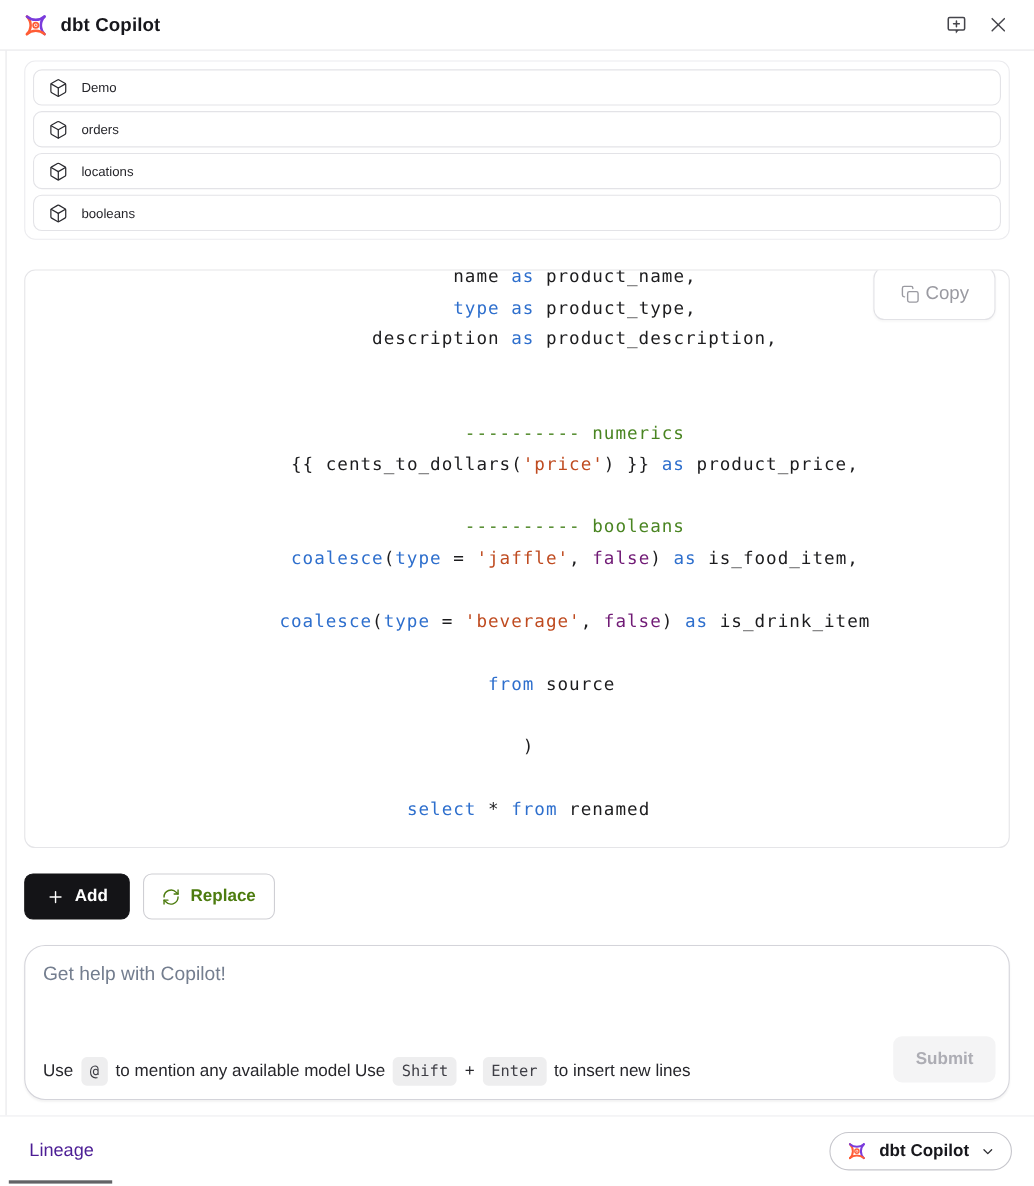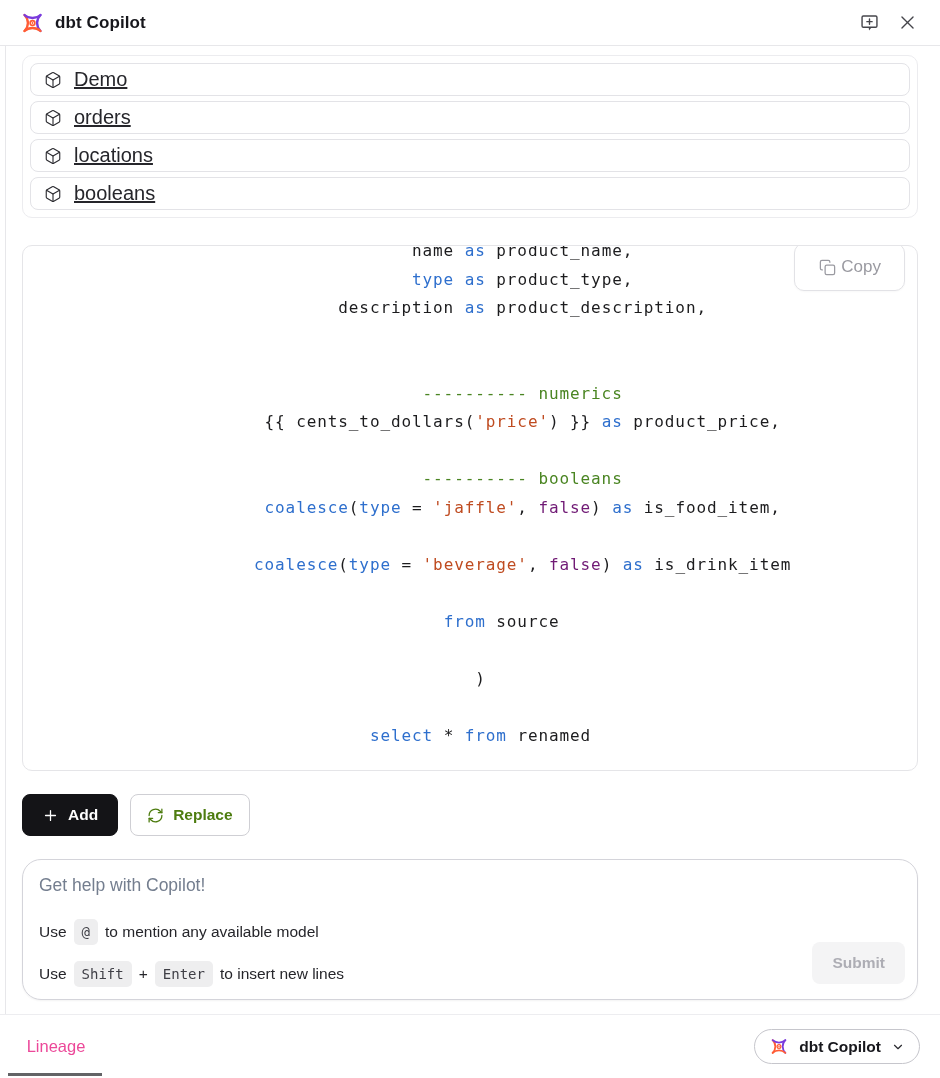--- a/index.html
+++ b/index.html
@@ -13,21 +13,21 @@
   .header-actions { margin-left:auto; display:flex; align-items:center; gap:12px; }
   .icon-btn { width:26px; height:26px; display:flex; align-items:center; justify-content:center; background:none; border:none; cursor:pointer; color:#45454b; }
 
   .left-rail { position:absolute; left:5px; top:46px; width:1px; height:968px; background:#e7e7ea; }
 
   .content { padding:0 22px; }
 
   
   .models-card { margin-top:9px; border:1px solid #ececef; border-radius:10px; padding:7px; display:flex; flex-direction:column; gap:5px; }
   .model-item { height:33px; border:1px solid #e3e3e7; border-radius:8px; background:#fff; display:flex; align-items:center; padding:0 13px; gap:12px; cursor:pointer; }
-  .model-item .label { font-size:20px; color:#26262b;text-decoration:underline; }
+  .model-item .label { font-size:12px; color:#26262b; }
   .model-item svg { color:#2b2b30; }
 
   
   .code-card { margin-top:27px; border:1px solid #e5e5e8; border-radius:10px; height:526px; overflow:hidden; position:relative; background:#fff; }
   .code-scroll { height:100%; overflow:hidden; }
   pre.code { margin-top:-9px; padding-left:21px; font-family:"DejaVu Sans Mono", monospace; font-size:16px; letter-spacing:0.9px; color:#1c1c1e; }
   .code-line { height:28.5px; line-height:28.5px; white-space:pre;text-align:center; }
   .tok-k { color:#2e6fcd; }
   .tok-s { color:#bf4b20; }
   .tok-m { color:#701a75; }
@@ -36,29 +36,29 @@
 
   
   .actions { margin-top:23px; display:flex; gap:12px; }
   .btn { display:flex; align-items:center; gap:9px; border-radius:8px; font-size:15.5px; font-weight:600; cursor:pointer; font-family:"Liberation Sans", sans-serif; }
   .btn-add { background:#141417; color:#fff; border:1px solid #141417; padding:11px 19px; }
   .btn-replace { background:#fff; color:#4d7c0f; border:1px solid #cfcfd4; padding:11px 16px; }
 
   
   .chat-card { margin-top:23px; border:1px solid #d4d4da; border-radius:19px; height:141px; position:relative; padding:15px 16px; box-shadow:0 1px 2px rgba(0,0,0,.05); }
   .chat-placeholder { font-size:17.5px; color:#747e8f; }
-  .chat-hints { position:absolute; left:16px; bottom:12px; display:flex; flex-direction:column; gap:16px; }
+  .chat-hints { position:absolute; left:16px; bottom:12px; display:flex; flex-direction:row; gap:4px; }
   .hint-row { font-size:15.5px; color:#26262b; display:flex; align-items:center; gap:7px; line-height:22px; }
   .kbd { font-family:"DejaVu Sans Mono", monospace; font-size:14px; background:#eeeeef; color:#3f3f46; border-radius:5px; padding:2px 8px; }
   .submit-btn { position:absolute; right:12px; bottom:15px; background:#f4f4f5; color:#adadb4; border:none; border-radius:8px; padding:12px 20px; font-size:15.5px; font-weight:600; font-family:"Liberation Sans", sans-serif; }
 
   
   .footer { position:absolute; left:0; right:0; bottom:0; height:64px; border-top:1px solid #ededf0; display:flex; align-items:center; padding:0 20px; background:#fff; }
   .footer-tab { position:relative; height:100%; display:flex; align-items:center; justify-content:center; width:100px; margin-left:-14px; cursor:pointer; }
-  .footer-tab .tab-label { font-size:16.5px; color:#ec4899; }
+  .footer-tab .tab-label { font-size:16.5px; color:#4c1d95; }
   .footer-tab .tab-underline { position:absolute; left:2px; right:4px; bottom:2px; height:3px; background:#636366; }
   .copilot-pill { margin-left:auto; display:flex; align-items:center; gap:10px; border:1px solid #c6c6cc; border-radius:20px; padding:7px 14px; background:#fff; cursor:pointer; }
   .copilot-pill .pill-label { font-size:15.5px; font-weight:600; color:#17171c; }
 </style>
 </head>
 <body>
 
 <div class="header">
   <span class="logo">
     <svg viewBox="0 0 24 24" width="25" height="24" fill="none" stroke-linecap="round">

